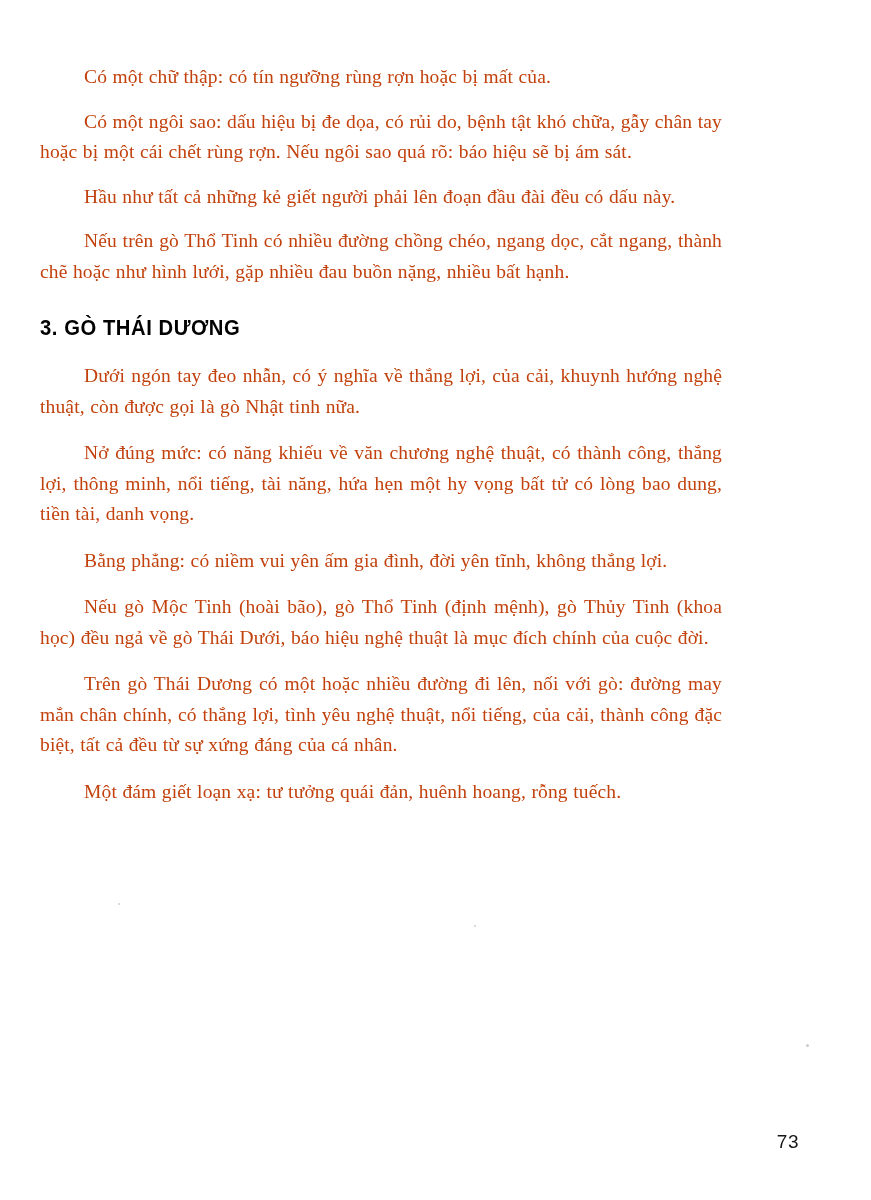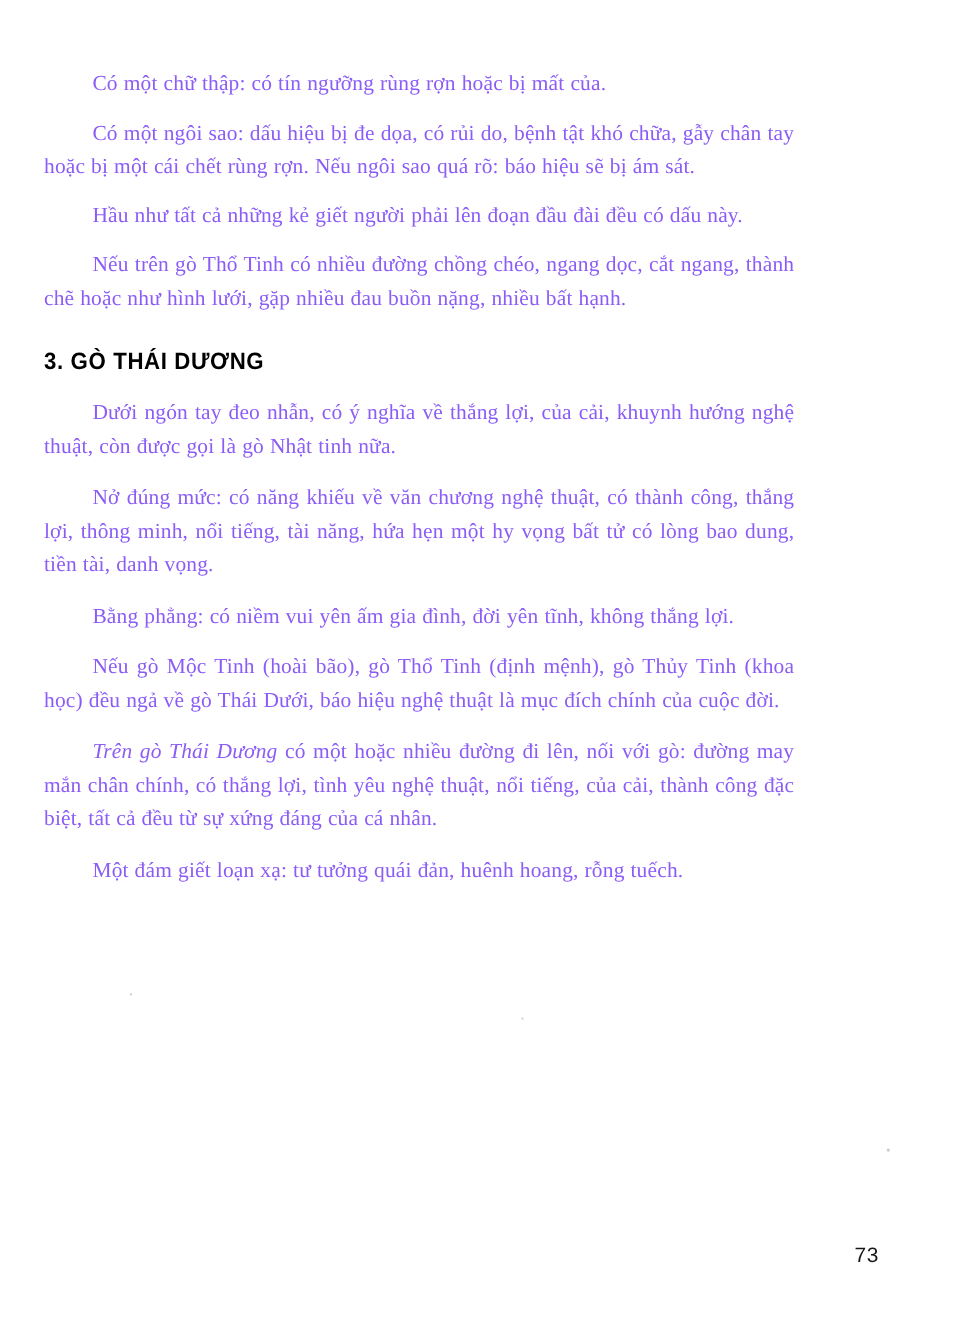--- a/index.html
+++ b/index.html
@@ -34,31 +34,30 @@
 
   .para {
     margin: 0 0 16px 0;
     text-align: justify;
     text-justify: inter-word;
     font-size: 19.5px;
     line-height: 30.5px;
     text-indent: 44px;
     letter-spacing: 0.15px;
     word-spacing: 0.4px;
-    color: #8b5cf6;
+    color: #c2410c;
     -webkit-font-smoothing: none;
   }
 
   
   .para.tight {
     margin-bottom: 14px;
   }
 
   .para .lead-italic {
-    font-style: italic;
   }
 
   
   .section-heading {
     margin: 28px 0 20px 0;
     font-family: "Liberation Sans", "DejaVu Sans", sans-serif;
     font-weight: bold;
     font-size: 21.5px;
     line-height: 26px;
     letter-spacing: 0.6px;

